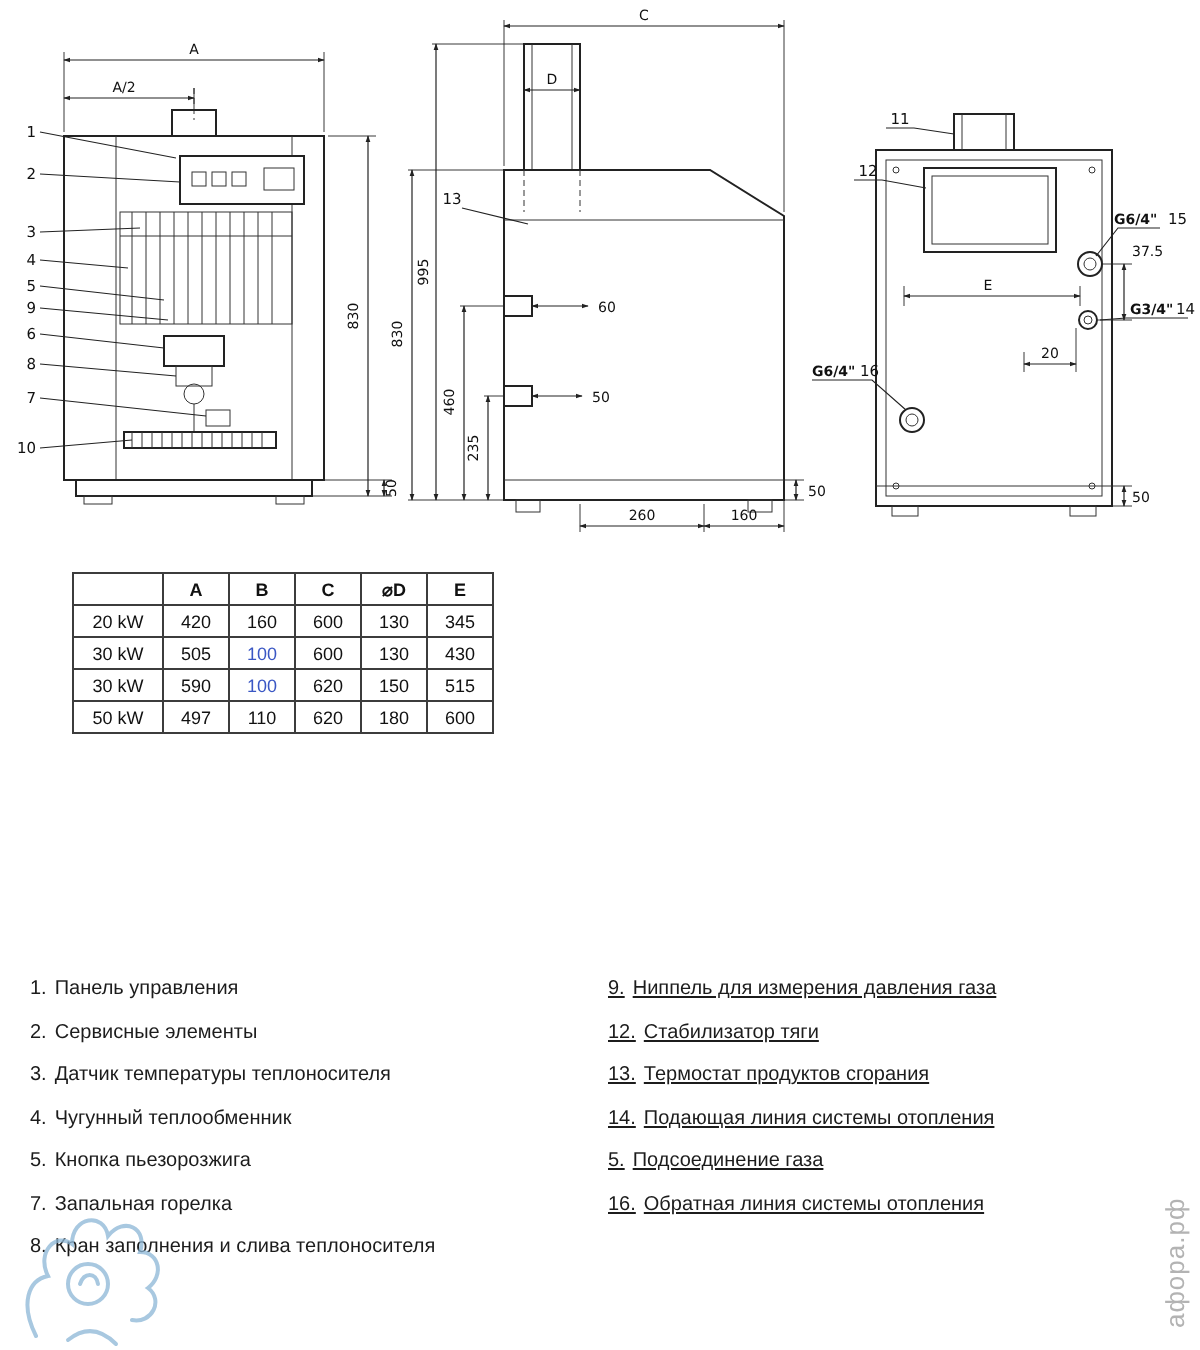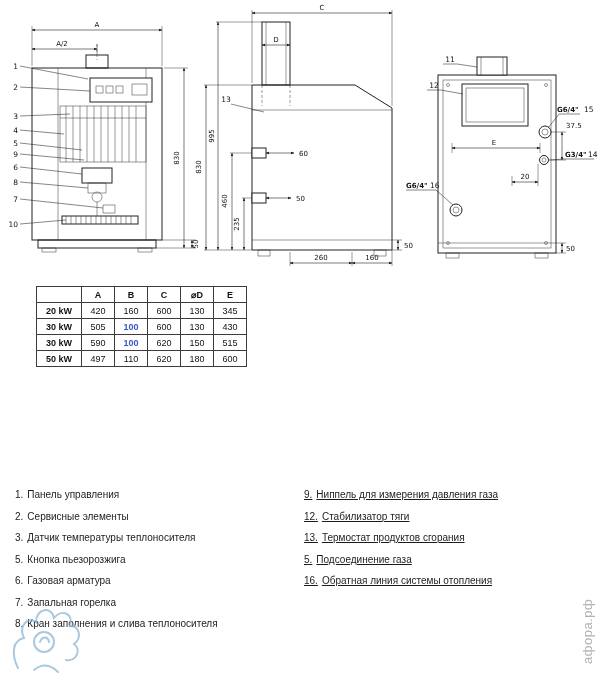--- a/index.html
+++ b/index.html
@@ -17,22 +17,22 @@
   .thin{stroke:#333;stroke-width:0.5;fill:none;}
   .fillw{fill:#fff;}
   .ext{stroke:#222;stroke-width:0.45;fill:none;}
   .ldr{stroke:#222;stroke-width:0.55;fill:none;}
   .dim{stroke:#222;stroke-width:0.6;fill:none;marker-start:url(#arw);marker-end:url(#arw);}
   .dash{stroke-dasharray:3 2;}
   
   .dim-table{position:absolute;left:36px;top:286px;border-collapse:collapse;font-size:9px;color:#111;}
   .dim-table th,.dim-table td{border:1px solid #3c3c3c;padding:1px 3px;text-align:center;height:13px;min-width:26px;}
   .dim-table th{font-weight:bold;}
-  .dim-table .rowlab{width:38px;font-weight:bold;}
-  .blue-val{color:#3a57c4;font-weight:bold;}
+  .dim-table .rowlab{width:38px;font-weight:normal;}
+  .blue-val{color:#3a57c4;}
   
   .legend-col{position:absolute;top:489px;}
   .legend-col-left{left:15px;}
   .legend-col-right{left:304px;text-decoration:underline;}
   .legend-item{font-size:10px;margin-bottom:10.5px;color:#1c1c1c;white-space:nowrap;}
   .legend-item .ln{margin-right:4px;}
   
   .wm-site{position:absolute;left:580px;top:664px;transform-origin:0 0;transform:rotate(-90deg);
     font-size:13px;color:#b3b3b3;letter-spacing:0.5px;white-space:nowrap;}
   .wm-logo{position:absolute;left:4px;top:582px;opacity:0.75;}
@@ -242,29 +242,30 @@
     <td>180</td>
     <td>600</td>
   </tr>
 </tbody>
   </table>
 
 <div class="legend-col legend-col-left">
   <div class="legend-item"><span class="ln">1.</span><span>Панель управления</span></div>
   <div class="legend-item"><span class="ln">2.</span><span>Сервисные элементы</span></div>
   <div class="legend-item"><span class="ln">3.</span><span>Датчик температуры теплоносителя</span></div>
+  <div class="legend-item"><span class="ln">4.</span><span>Чугунный теплообменник</span></div>
   <div class="legend-item"><span class="ln">5.</span><span>Кнопка пьезорозжига</span></div>
-  <div class="legend-item"><span class="ln">6.</span><span>Газовая арматура</span></div>
   <div class="legend-item"><span class="ln">7.</span><span>Запальная горелка</span></div>
   <div class="legend-item"><span class="ln">8.</span><span>Кран заполнения и слива теплоносителя</span></div>
 </div>
 <div class="legend-col legend-col-right">
   <div class="legend-item"><span class="ln">9.</span><span>Ниппель для измерения давления газа</span></div>
   <div class="legend-item"><span class="ln">12.</span><span>Стабилизатор тяги</span></div>
   <div class="legend-item"><span class="ln">13.</span><span>Термостат продуктов сгорания</span></div>
+  <div class="legend-item"><span class="ln">14.</span><span>Подающая линия системы отопления</span></div>
   <div class="legend-item"><span class="ln">5.</span><span>Подсоединение газа</span></div>
   <div class="legend-item"><span class="ln">16.</span><span>Обратная линия системы отопления</span></div>
 </div>
 
 <div class="wm-site">афора.рф</div>
 <svg class="wm-logo" width="80" height="92" viewBox="0 0 80 92">
   <g stroke="#8cb6d6" stroke-width="2" fill="none" stroke-linecap="round">
     <path d="M14 86 C6 70 10 58 20 56 C14 44 24 34 32 40 C32 26 48 24 50 36 C58 26 70 32 66 44 C76 44 78 56 70 62 C78 68 72 80 62 78"></path>
     <circle cx="40" cy="60" r="10"></circle>
     <path d="M30 88 C40 80 48 84 54 90"></path>

